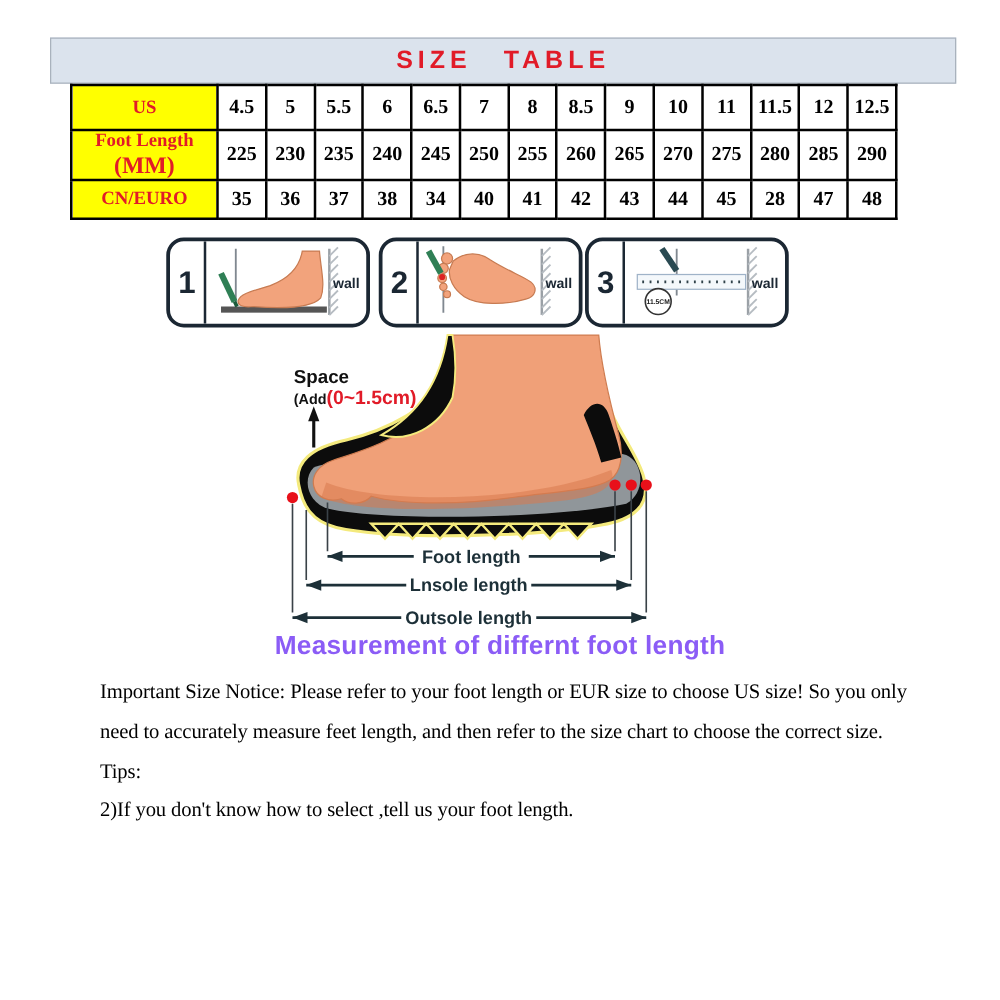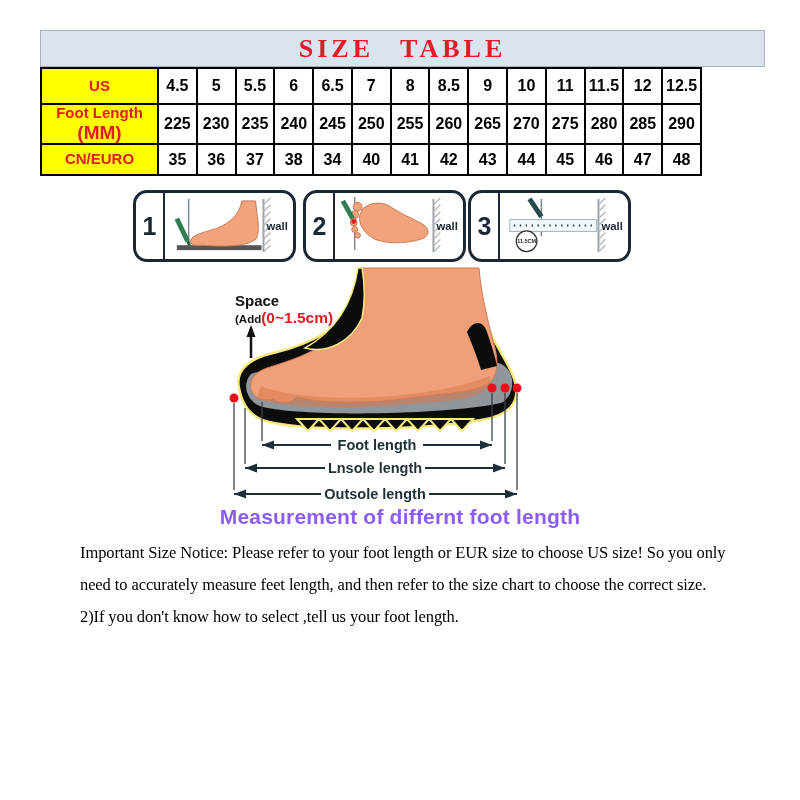--- a/index.html
+++ b/index.html
@@ -2,25 +2,25 @@
 <html><head>
 <meta charset="utf-8">
 <style>
   *{margin:0;padding:0;box-sizing:border-box}
   html,body{background:#fff}
   body{width:800px;height:800px;font-family:"Liberation Sans",sans-serif}
   .page{position:relative;width:800px;height:800px;background:#fff;overflow:hidden}
 
   .title-bar{position:absolute;left:40px;top:30px;width:725px;height:37px;
     background:#dbe3ed;border:1px solid #a9b2bd;display:flex;align-items:center;justify-content:center}
-  .title-text{font-family:Liberation Serif, serif;font-weight:700;font-size:26px;
+  .title-text{font-family:Liberation Sans, sans-serif;font-weight:700;font-size:20px;
     letter-spacing:4px;word-spacing:16px;color:#e11b28}
 
-  table.size-table{position:absolute;left:40px;top:67px;width:662px;border-collapse:collapse;
-    table-layout:fixed;font-family:Liberation Sans, sans-serif;font-weight:700}
+  table.size-table{position:absolute;left:56px;top:67px;width:662px;border-collapse:collapse;
+    table-layout:fixed;font-family:Liberation Serif, serif;font-weight:700}
   table.size-table td{border:2px solid #000;text-align:center;vertical-align:middle;
     background:#fff;color:#000;font-size:16px;padding:0;overflow:hidden}
   table.size-table td.rowhead{background:#ffff00;color:#e11b28;font-size:15px;line-height:1.12}
   tr.r-us{height:36px} tr.r-mm{height:38px} tr.r-eu{height:31px}
   td.rowhead .sub{font-size:19px}
 
   .step-box{position:absolute;top:190px;height:72px;width:163px;border:3px solid #1b2733;
     border-radius:14px;display:flex;background:#fff;overflow:hidden}
   .step-num{width:29px;border-right:2px solid #1b2733;display:flex;align-items:center;
     justify-content:center;font-size:25px;font-weight:700;color:#1b2733}
@@ -95,21 +95,21 @@
       <td>36</td>
       <td>37</td>
       <td>38</td>
       <td>34</td>
       <td>40</td>
       <td>41</td>
       <td>42</td>
       <td>43</td>
       <td>44</td>
       <td>45</td>
-      <td>46</td>
+      <td>28</td>
       <td>47</td>
       <td>48</td>
     </tr>
   </tbody>
     </table>
 
   <div class="step-box" style="left:133px">
     <div class="step-num">1</div>
     <div class="step-art">
       <svg viewBox="0 0 130 67">
@@ -244,16 +244,17 @@
       <rect x="116" y="223" width="108" height="18" fill="#fff"></rect>
       <text x="170" y="237" font-size="14.5" font-weight="700" fill="#1d3038" text-anchor="middle">Outsole length</text>
     </svg>
   </div>
 
   <div class="main-heading">Measurement of differnt foot length</div>
 
   <div class="notice">
     <div class="notice-line">Important Size Notice: Please refer to your foot length or EUR size to choose US size! So you only</div>
     <div class="notice-line">need to accurately measure feet length, and then refer to the size chart to choose the correct size.</div>
+    <div class="notice-line">Tips:</div>
     <div class="notice-line">2)If you don't know how to select ,tell us your foot length.</div>
   </div>
 
 </div>
 
 </body></html>

